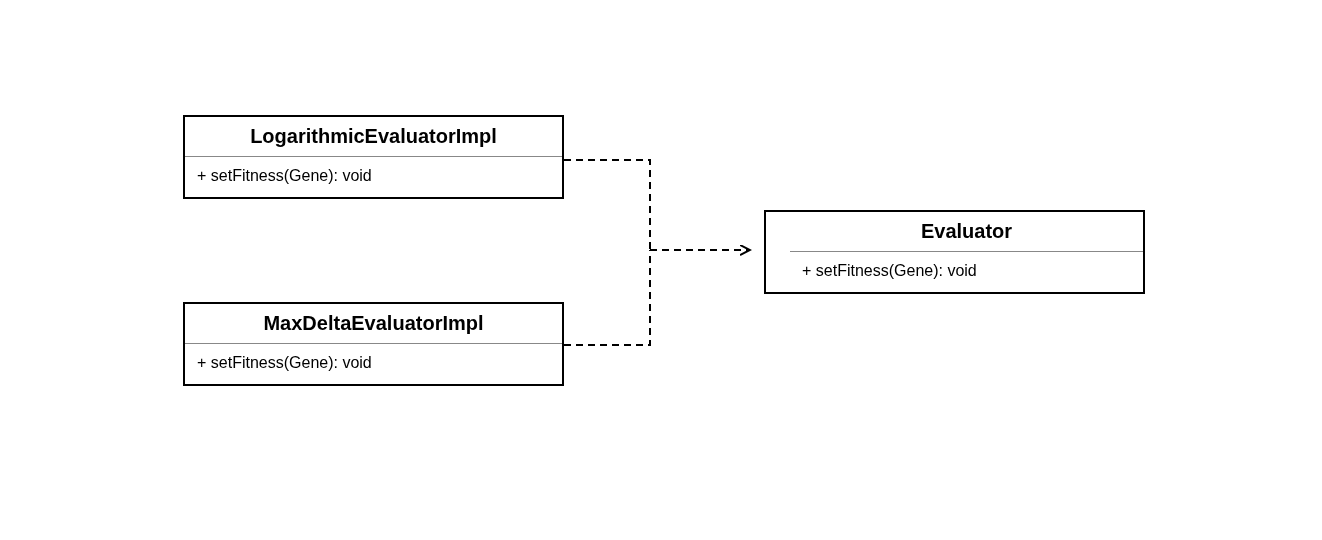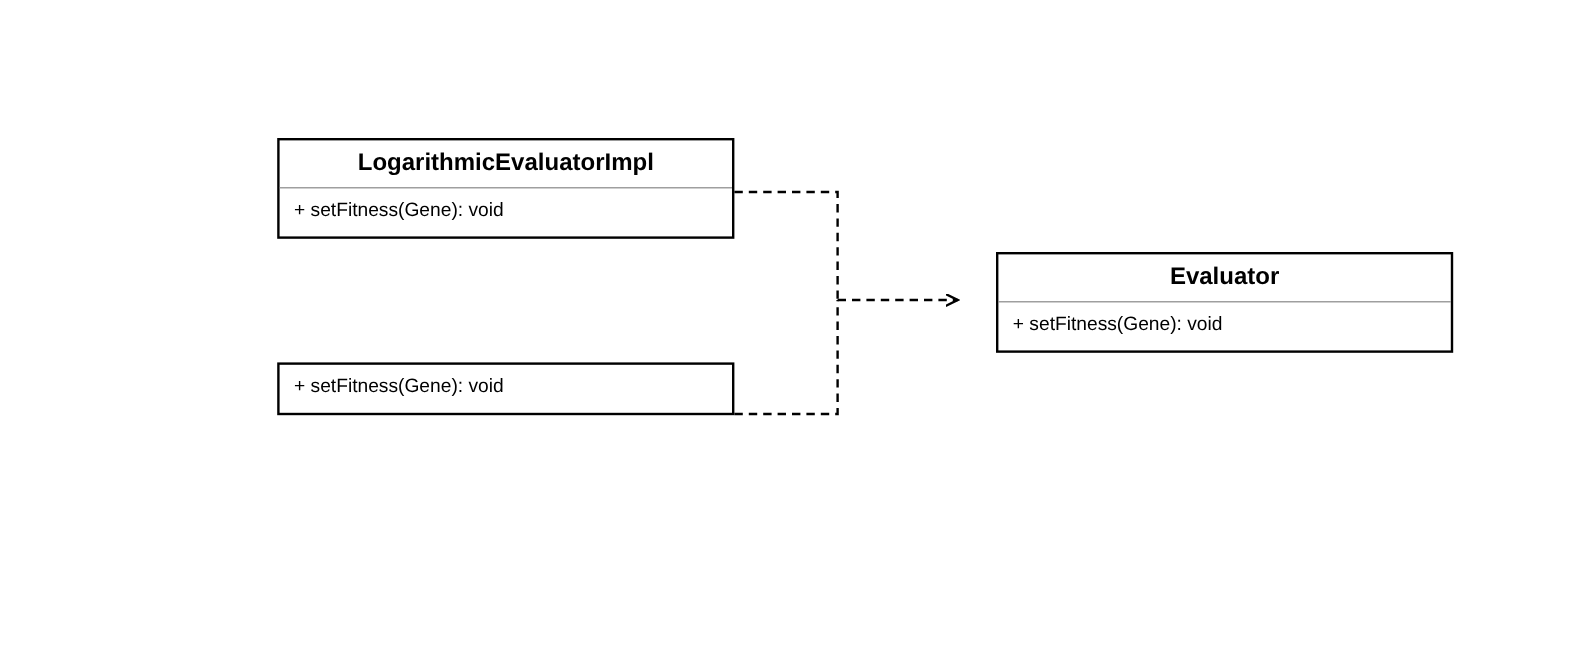--- a/index.html
+++ b/index.html
@@ -6,21 +6,20 @@
     margin: 0;
     padding: 0;
     background: #ffffff;
     font-family: Arial, Helvetica, sans-serif;
   }
   .canvas {
     position: relative;
     width: 1247px;
     height: 540px;
     background: #ffffff;
-    margin-left: 48px;
   }
   .uml-class {
     position: absolute;
     border: 2px solid #000000;
     background: #ffffff;
     box-sizing: border-box;
   }
   .uml-class .title {
     font-weight: bold;
     font-size: 20px;
@@ -44,24 +43,25 @@
 <body>
 
 <div class="canvas">
 
   <div class="uml-class" style="left:183px; top:115px; width:381px;">
     <div class="title">LogarithmicEvaluatorImpl</div>
     <div class="member">+ setFitness(Gene): void</div>
   </div>
 
   <div class="uml-class" style="left:183px; top:302px; width:381px;">
+    <div class="title">MaxDeltaEvaluatorImpl</div>
     <div class="member">+ setFitness(Gene): void</div>
   </div>
 
-  <div class="uml-class" style="left:782px; top:210px; width:381px;">
+  <div class="uml-class" style="left:764px; top:210px; width:381px;padding-left:24px;">
     <div class="title">Evaluator</div>
     <div class="member">+ setFitness(Gene): void</div>
   </div>
 
   <svg class="connectors" width="1322" height="540">
     <defs>
       <marker id="arrowhead" markerWidth="12" markerHeight="12" refX="10" refY="5" orient="auto" markerUnits="userSpaceOnUse">
         <path d="M 0 0 L 10 5 L 0 10" fill="none" stroke="#000000" stroke-width="2"></path>
       </marker>
     </defs>

